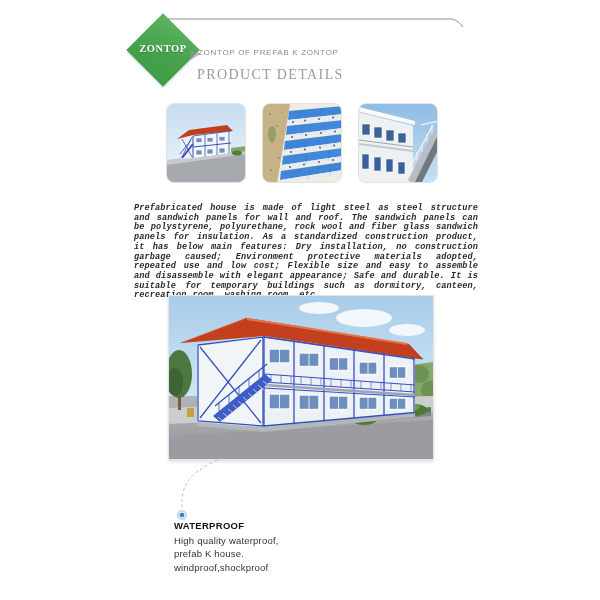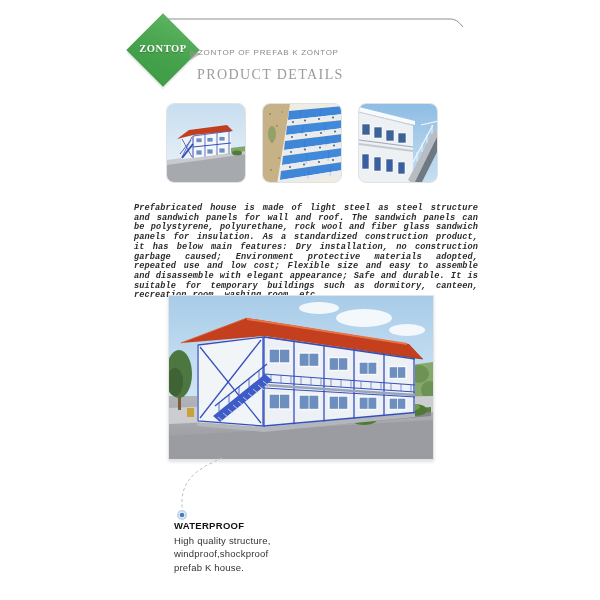--- a/index.html
+++ b/index.html
@@ -357,18 +357,18 @@
 
   <svg class="callout-connector" width="70" height="70" viewBox="0 0 70 70">
     <path d="M54,2 C36,10 15,20 14,44 L14,52" fill="none" stroke="#b9bfc7" stroke-width="1" stroke-dasharray="3,2.5"></path>
     <circle cx="14" cy="59" r="5" fill="#bcd2ea"></circle>
     <circle cx="14" cy="59" r="3.4" fill="#e6eef7"></circle>
     <circle cx="14" cy="59" r="2.3" fill="#4a7cb8"></circle>
   </svg>
 
   <div class="callout">
     <div class="callout-title">WATERPROOF</div>
-    <div class="callout-line">High quality structure,</div>
+    <div class="callout-line">High quality waterproof,</div>
+    <div class="callout-line">prefab K house.</div>
     <div class="callout-line">windproof,shockproof</div>
-    <div class="callout-line">prefab K house.</div>
   </div>
 
 </div>
 
 </body></html>

